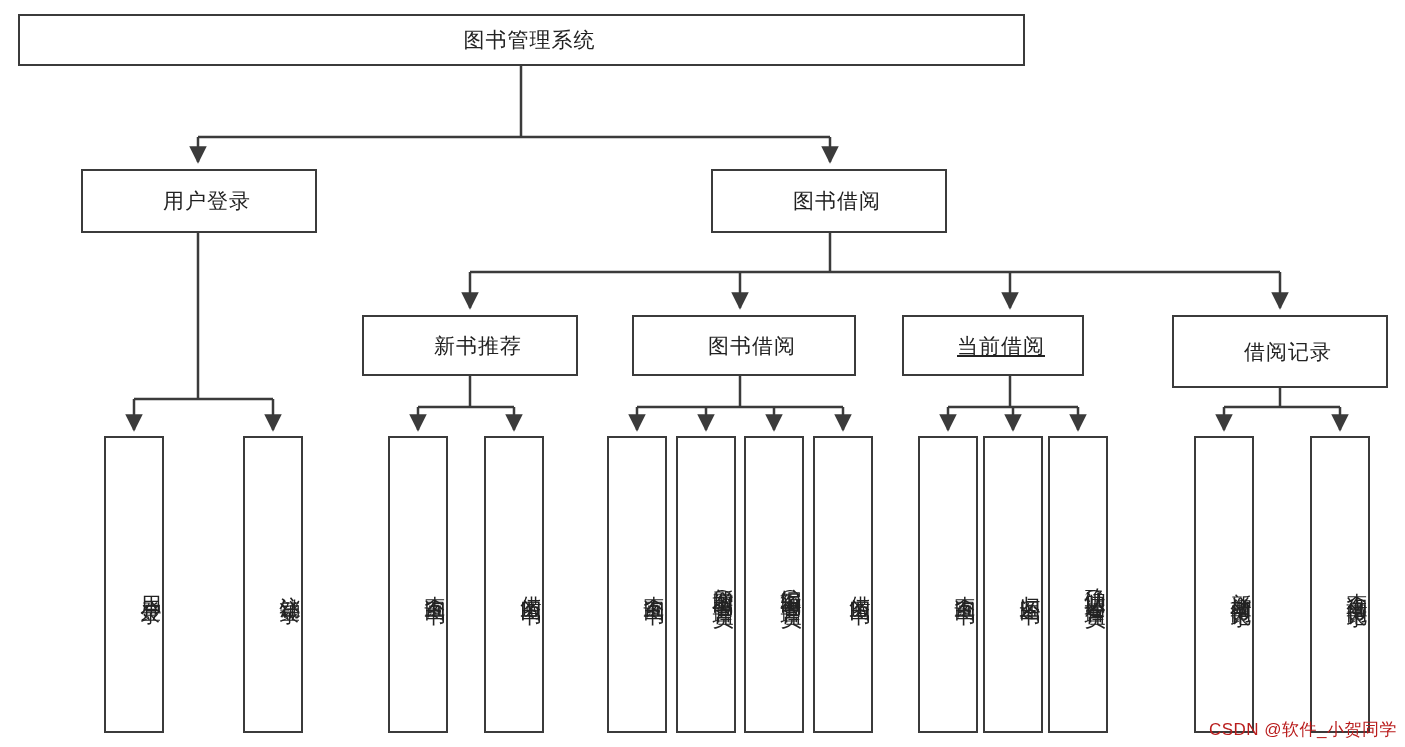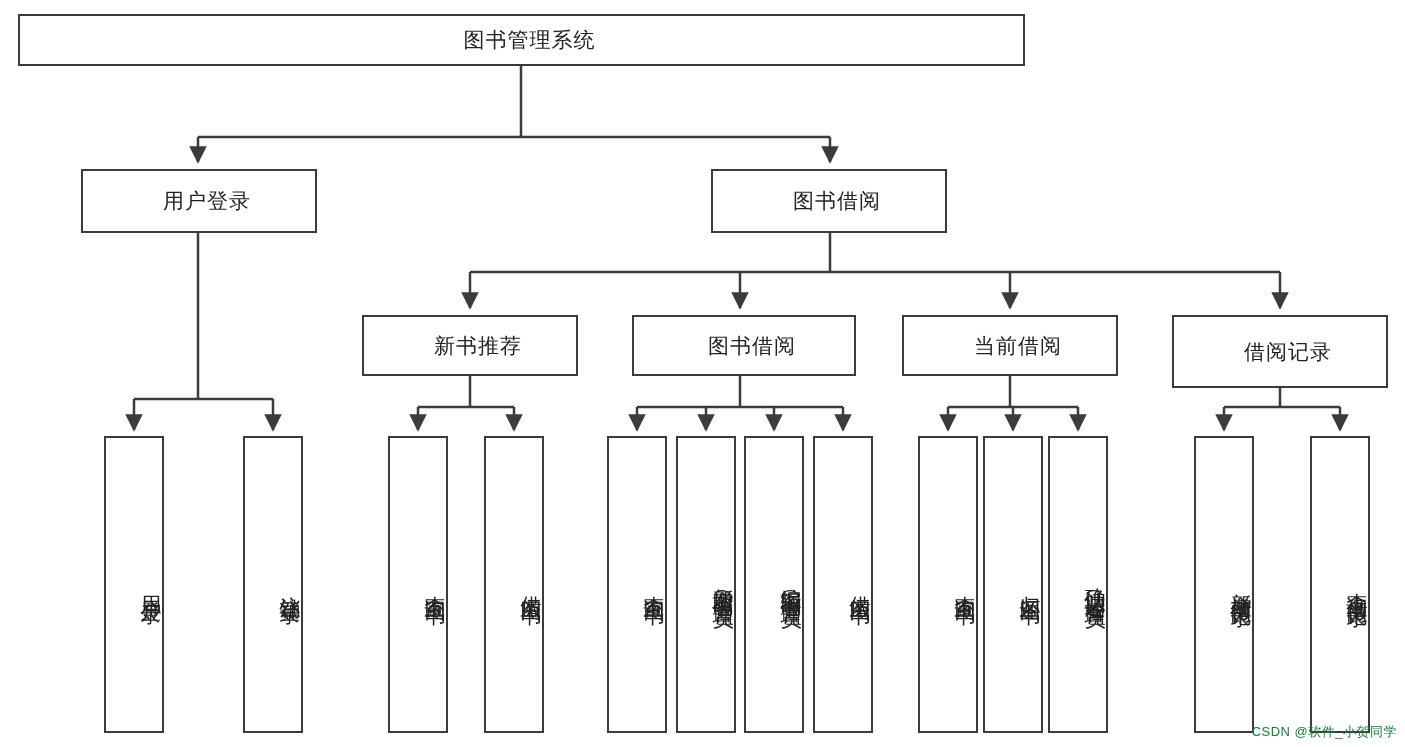--- a/index.html
+++ b/index.html
@@ -54,22 +54,22 @@
   }
   .node.vert .vtext {
     writing-mode: vertical-rl;
     text-orientation: upright;
     white-space: nowrap;
   }
   .watermark {
     position: absolute;
     right: 8px;
     bottom: 6px;
-    font-size: 13px;
-    color: #15803d;
+    font-size: 17px;
+    color: #b91c1c;
     white-space: nowrap;
     letter-spacing: 0.5px;
     margin-left: 8px;
   }
 </style>
 </head>
 <body>
 
 <div id="stage">
 
@@ -123,21 +123,21 @@
     </g>
   </svg>
 
   <div class="node horiz" style="left:18px; top:14px; width:1007px; height:52px;">图书管理系统</div>
 
   <div class="node horiz" style="left:81px; top:169px; width:236px; height:64px;">用户登录</div>
   <div class="node horiz" style="left:711px; top:169px; width:236px; height:64px;">图书借阅</div>
 
   <div class="node horiz" style="left:362px; top:315px; width:216px; height:61px;">新书推荐</div>
   <div class="node horiz" style="left:632px; top:315px; width:224px; height:61px;">图书借阅</div>
-  <div class="node horiz" style="left:902px; top:315px; width:216px; height:61px;">当前借阅</div>
+  <div class="node horiz" style="left:902px; top:315px; width:182px; height:61px;text-decoration:underline;">当前借阅</div>
   <div class="node horiz" style="left:1172px; top:315px; width:216px; height:73px;">借阅记录</div>
 
   <div class="node vert" style="left:104px; top:436px; width:60px; height:297px;">
     <span class="vtext">用户登录</span>
   </div>
   <div class="node vert" style="left:243px; top:436px; width:60px; height:297px;">
     <span class="vtext">注销登录</span>
   </div>
 
   <div class="node vert" style="left:388px; top:436px; width:60px; height:297px;">

